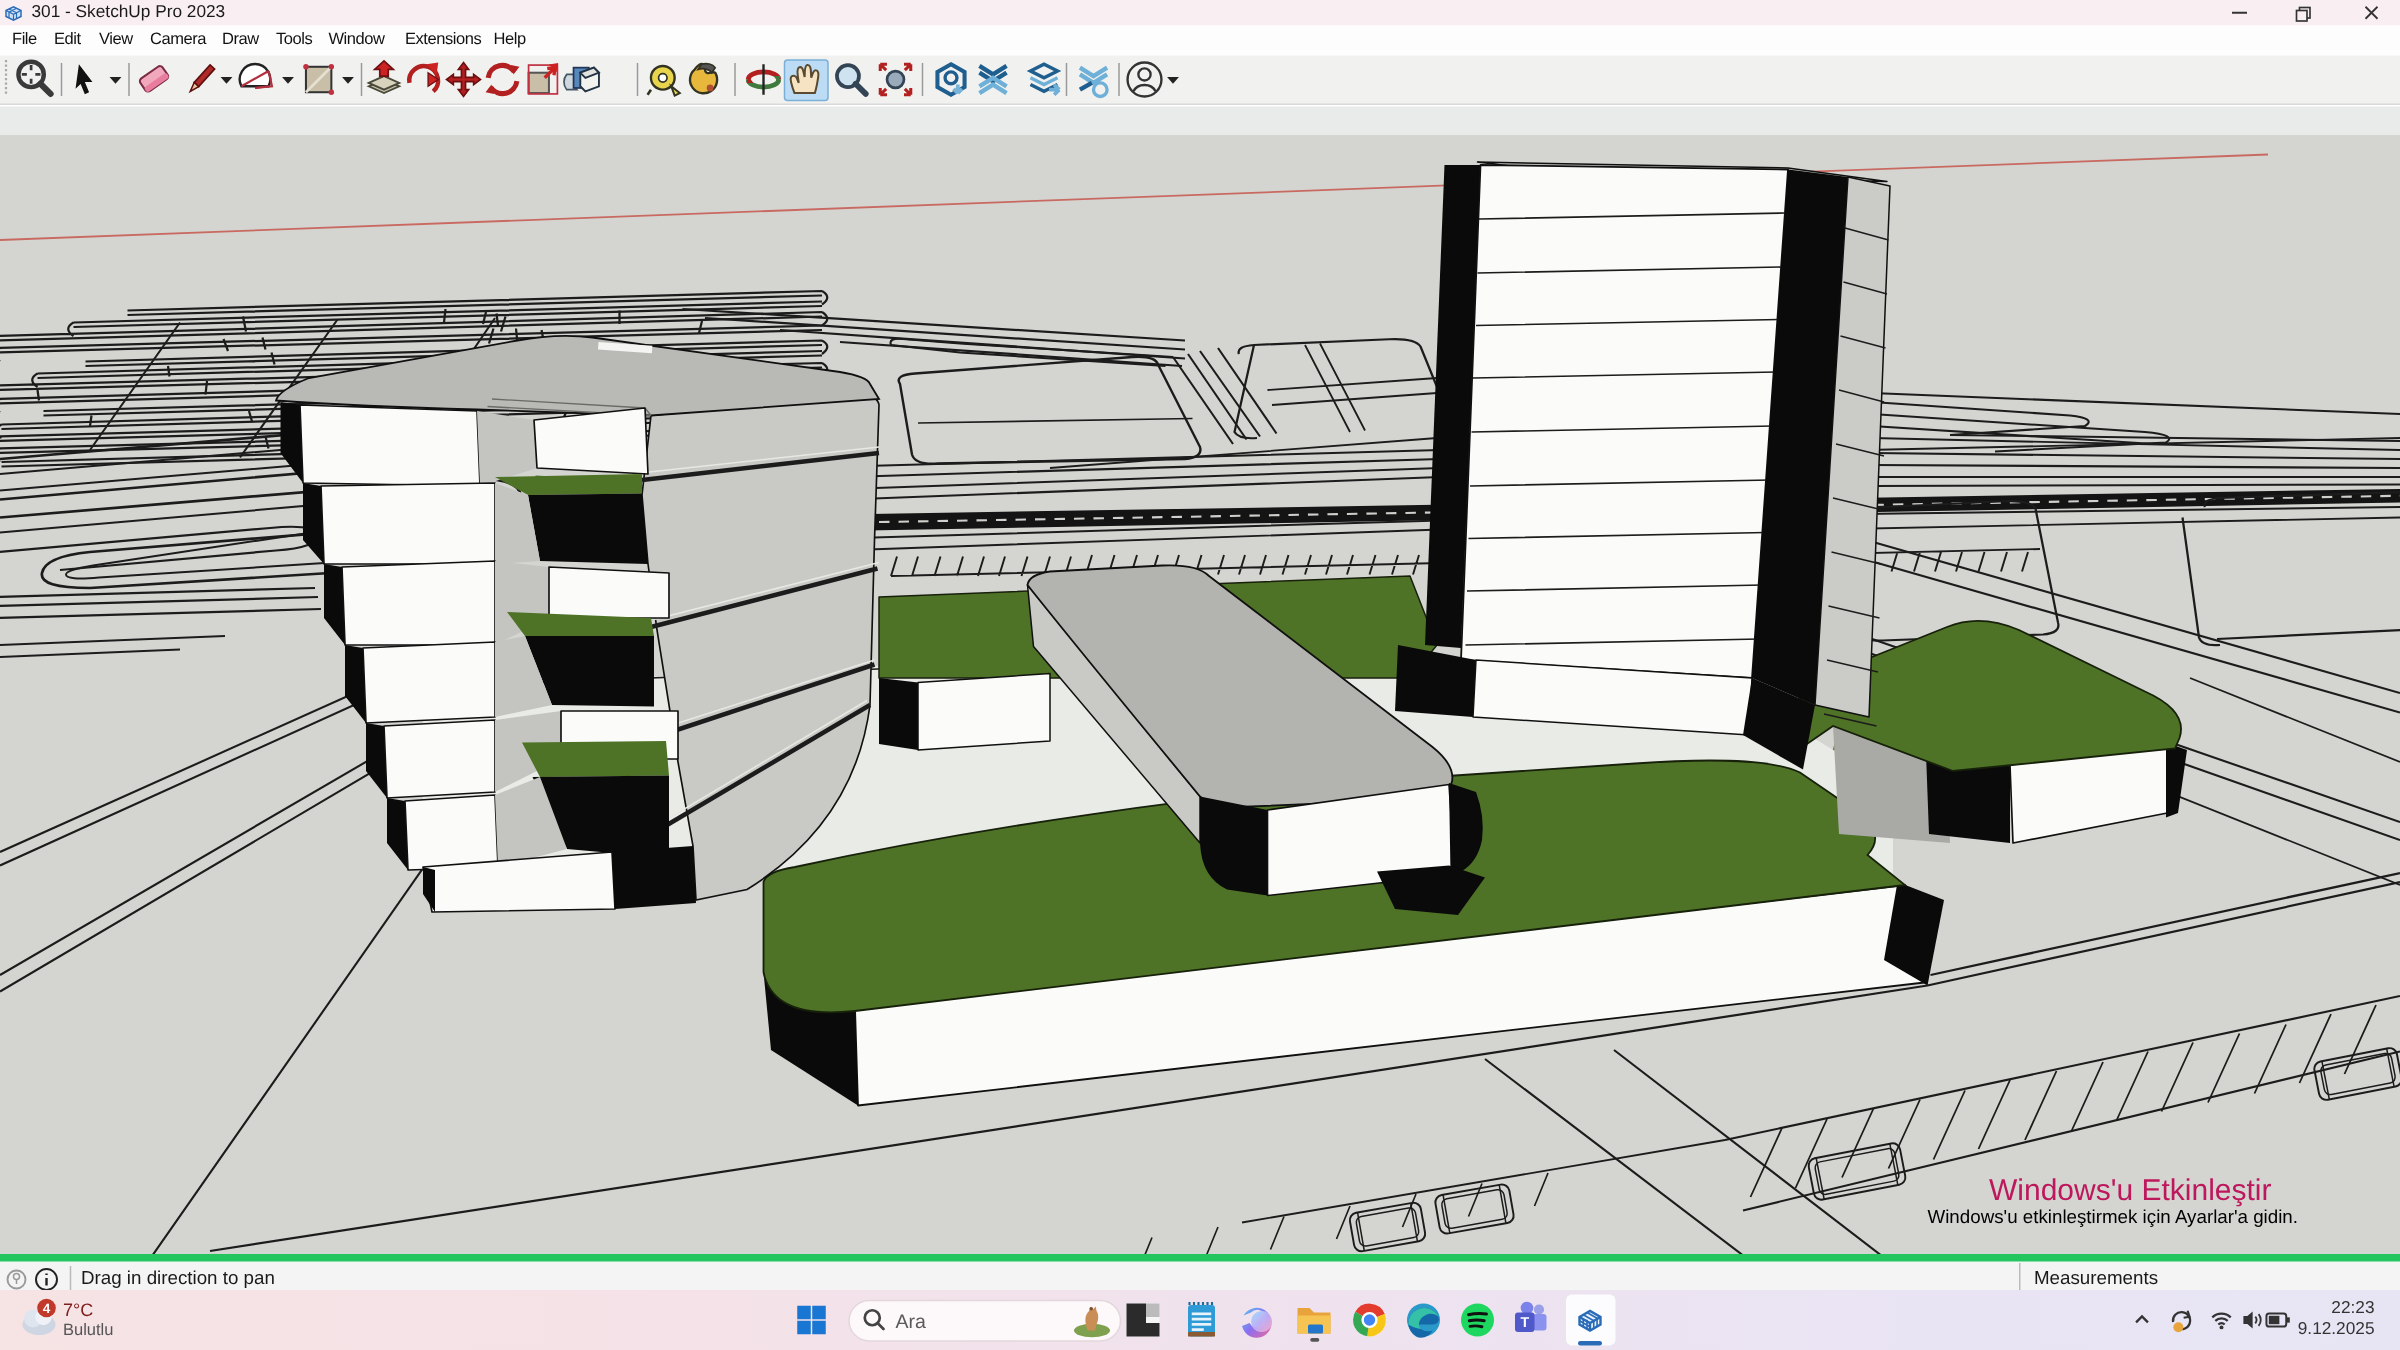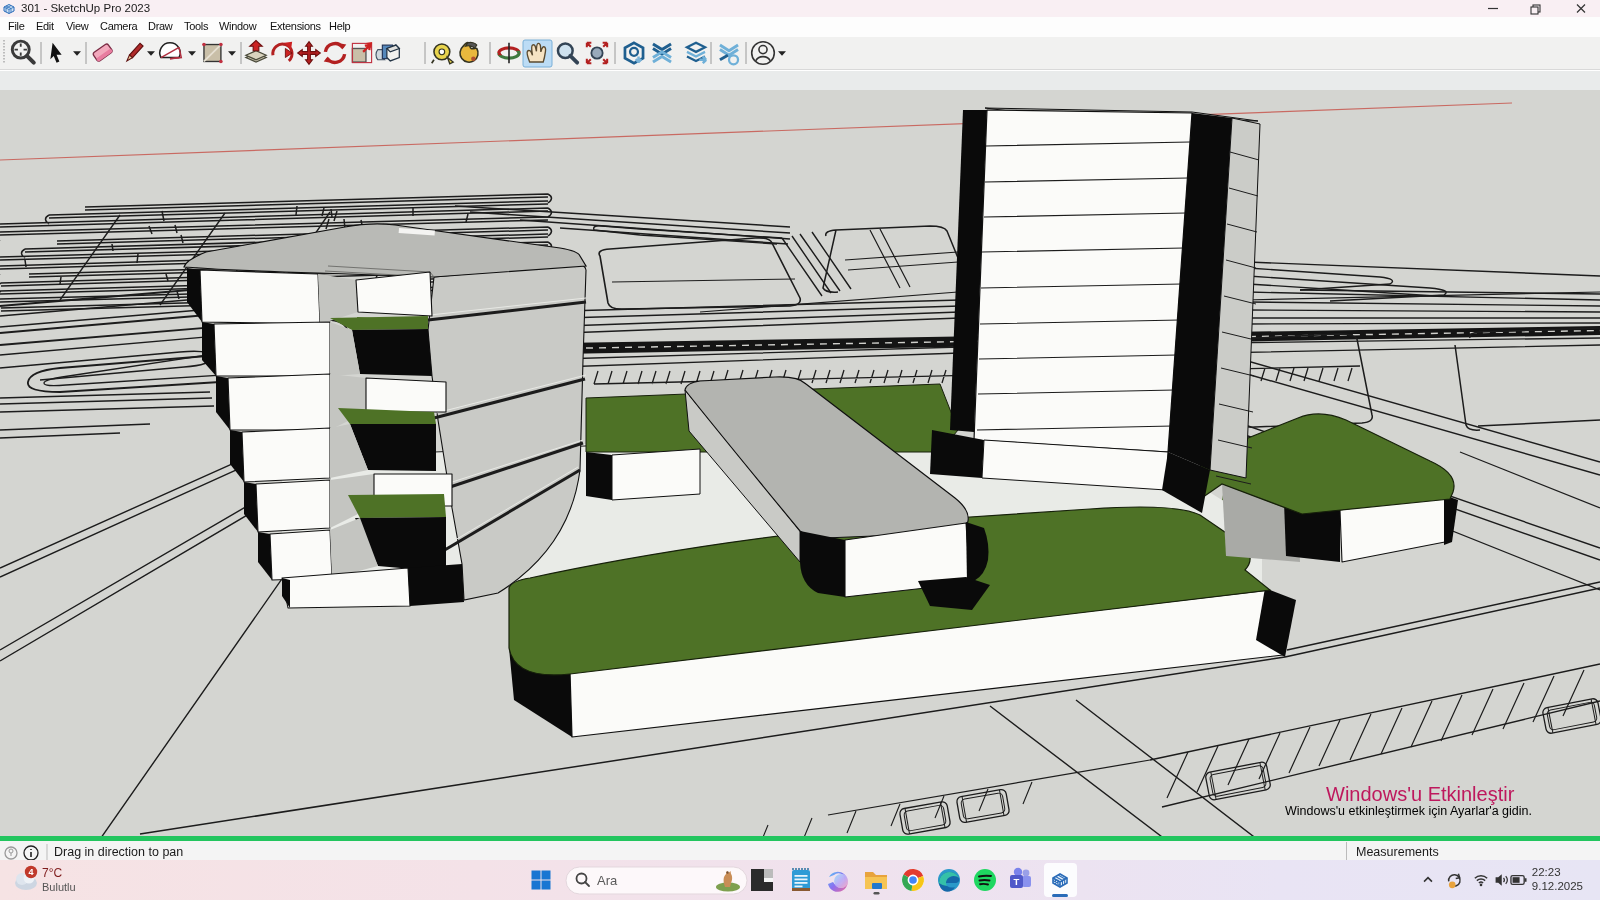--- a/index.html
+++ b/index.html
@@ -462,13 +462,13 @@
       <path d="M4,-2.5 a4,4 0 0 1 0,5 M6.5,-4.5 a7,7 0 0 1 0,9" fill="none" stroke="#333" stroke-width="1.4"></path>
     </g>
     <g transform="translate(1518,880) scale(0.88)">
       <rect x="-8" y="-5" width="15" height="10" rx="2" fill="none" stroke="#333" stroke-width="1.5"></rect>
       <rect x="7.5" y="-2" width="2.2" height="4" fill="#333"></rect>
       <rect x="-6.2" y="-3.2" width="8" height="6.4" fill="#333"></rect>
     </g>
 </svg>
 <div class="abs" style="left:42px;top:866px;font-size:12px;color:#7f1d1d">7°C</div>
 <div class="abs" style="left:42px;top:881px;font-size:11px;color:#555">Bulutlu</div>
-<div class="abs" style="right:17px;top:865px;font-size:11.5px;color:#333;line-height:14px">22:23<br>9.12.2025</div>
+<div class="abs" style="right:17px;top:865px;font-size:11.5px;color:#333;text-align:right;line-height:14px">22:23<br>9.12.2025</div>
 
 </body></html>

